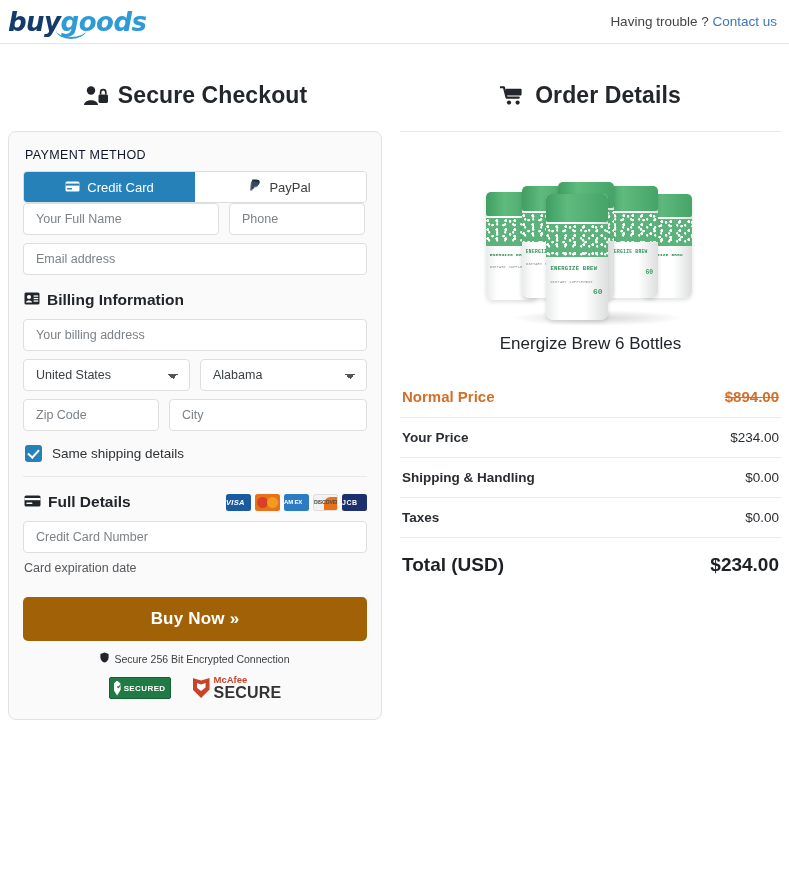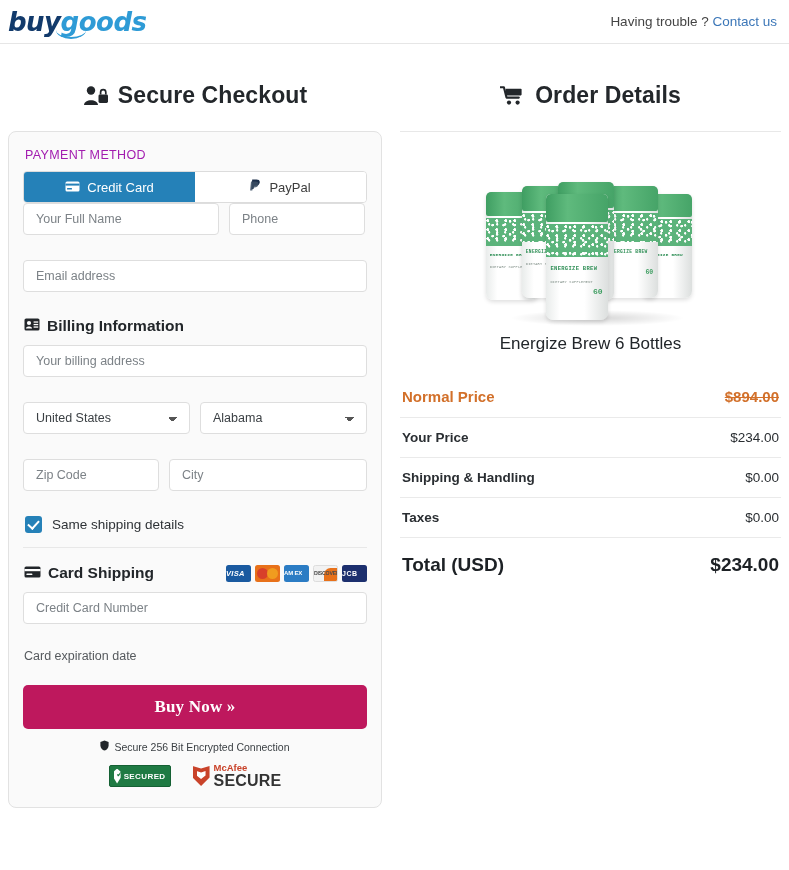--- a/index.html
+++ b/index.html
@@ -74,21 +74,21 @@
   
   .panel {
     border: 1px solid #e2e2e2;
     border-radius: 8px;
     background: #fafafa;
     padding: 14px 14px 18px 14px;
     margin: 0 4px;
   }
   .pm-label {
     font-size: 12.5px;
-    color: #a21caf;
+    color: #0f172a;
     letter-spacing: 0.35px;
     margin: 2px 0 9px 2px;
   }
   .pm-tabs {
     display: flex;
     border: 1px solid #dcdcdc;
     border-radius: 4px;
     overflow: hidden;
     background: #fff;
     height: 32px;
@@ -115,21 +115,21 @@
     align-items: center;
     gap: 7px;
     font-size: 15.5px;
     font-weight: bold;
     color: #22262a;
     margin: 16px 0 10px 1px;
   }
   .sub-head.with-cards { justify-content: space-between; }
   .sub-head .lefty { display: flex; align-items: center; gap: 7px; }
 
-  .row { display: flex; gap: 10px; margin-bottom: 25px; }
+  .row { display: flex; gap: 10px; margin-bottom: 8px; }
   .fld {
     height: 32px;
     border: 1px solid #dedede;
     border-radius: 4px;
     background: #ffffff;
     font-size: 12.5px;
     color: #5c6166;
     padding: 0 12px;
     width: 100%;
     font-family: "Liberation Sans", sans-serif;
@@ -236,28 +236,28 @@
     align-items: center;
     justify-content: center;
     cursor: pointer;
     font-family: "Liberation Sans", sans-serif;
   }
 
   .buy-btn {
     margin-top: 16px;
     width: 100%;
     height: 44px;
-    background: #be185d;
+    background: #a16207;
     border: 0;
     border-radius: 5px;
     color: #ffffff;
     font-size: 17px;
     font-weight: bold;
     cursor: pointer;
-    font-family: Liberation Serif, serif;
+    font-family: Liberation Sans, sans-serif;
     letter-spacing: 0.2px;
   }
   .secure-line {
     display: flex;
     align-items: center;
     justify-content: center;
     gap: 5px;
     font-size: 10.5px;
     color: #3a3f43;
     margin-top: 11px;
@@ -509,21 +509,21 @@
       
       <div class="sub-head with-cards">
         <span class="lefty">
           <span>
             <svg width="17" height="12" viewBox="0 0 17 12">
               <rect x="0.5" y="0.5" width="16" height="11" rx="1.6" fill="#22262a"></rect>
               <rect x="0.5" y="3" width="16" height="2.2" fill="#ffffff"></rect>
               <rect x="2.4" y="7.4" width="6" height="1.7" rx="0.7" fill="#ffffff"></rect>
             </svg>
           </span>
-          <span>Card Shipping</span>
+          <span>Full Details</span>
         </span>
         <span class="cards">
           <span class="cbrand visa">
               <span>VISA</span>
             </span>
           <span class="cbrand mc">
               <i class="c1"></i>
               <i class="c2"></i>
             </span>
           <span class="cbrand amex">

